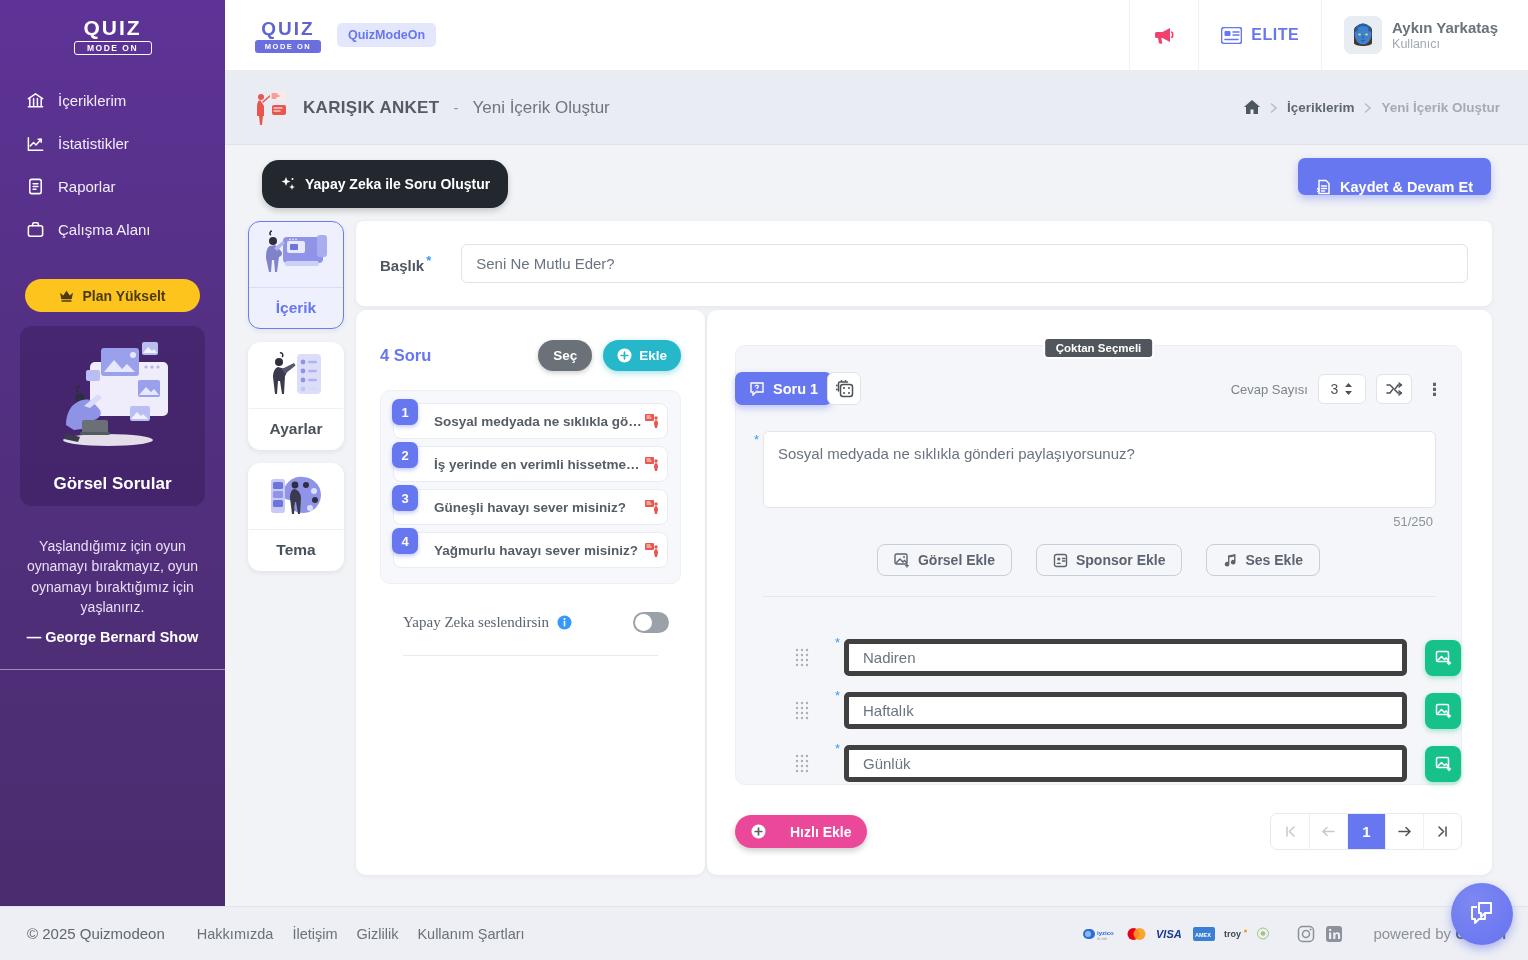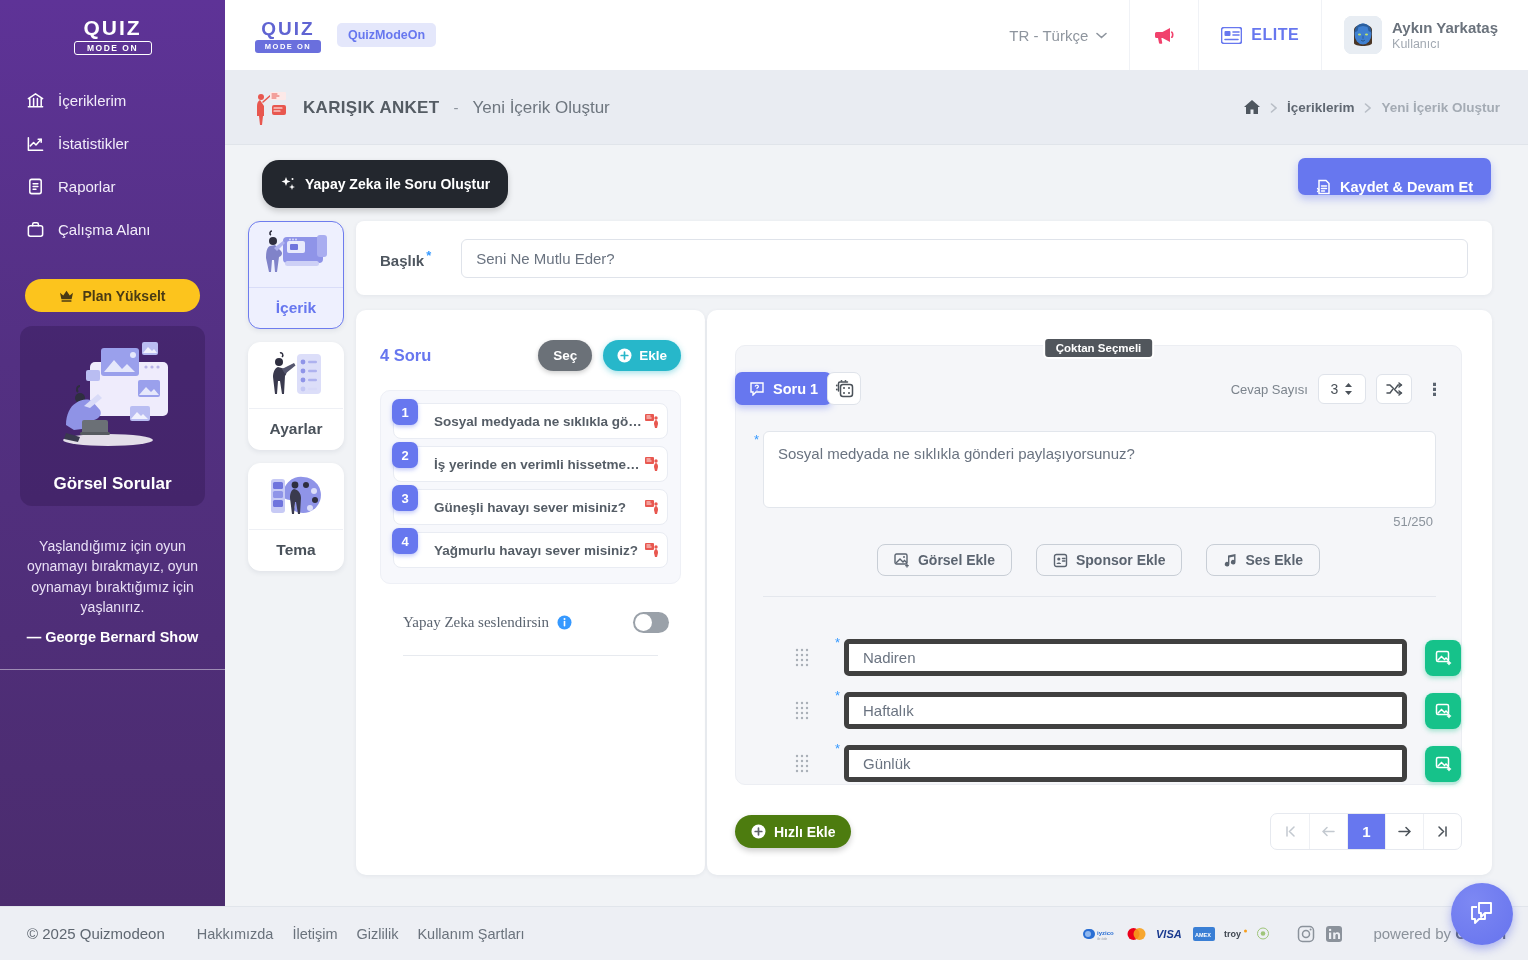--- a/index.html
+++ b/index.html
@@ -81,21 +81,21 @@
          box-shadow:0 2px 5px rgba(40,50,80,.08); cursor:pointer; overflow:hidden; }
   .tab .ill { height:66px; display:flex; align-items:center; justify-content:center;
               border-bottom:1px solid #eef0f5; }
   .tab .tlabel { height:40px; display:flex; align-items:center; justify-content:center;
                  font-size:15.5px; color:#49515a; font-weight:bold; }
   .tab.active { background:#eef0fe; border:1.5px solid #6e7cee; }
   .tab.active .ill { border-bottom:1px solid #d9ddf8; }
   .tab.active .tlabel { color:#6777ef; }
 
   
-  .title-card { position:absolute; left:131px; top:76px; width:1136px; height:74px; background:#fff;
+  .title-card { position:absolute; left:131px; top:76px; width:1136px; height:85px; background:#fff;
                 border-radius:8px; box-shadow:0 1px 4px rgba(40,50,80,.07);
                 display:flex; align-items:center; padding:0 24px; }
   .f-label { font-size:15px; font-weight:bold; color:#4e565f; }
   .req { color:#3699ff; font-size:13px; vertical-align:super; margin-left:2px; }
   .title-input { margin-left:30px; flex:1; height:39px; border:1px solid #dfe3ea; border-radius:6px;
                  padding:0 14px; font-size:15px; color:#6a7380; font-family:inherit; background:#fff; }
 
   
   .panel { position:absolute; background:#fff; border-radius:10px;
            box-shadow:0 1px 4px rgba(40,50,80,.07); }
@@ -165,22 +165,22 @@
   .answer-row { position:absolute; left:0; width:100%; height:38px; }
   .answer-row .drag { position:absolute; left:58px; top:8px; cursor:grab; }
   .answer-row .a-req { position:absolute; left:99px; top:-4px; color:#3699ff; font-size:13px; }
   .answer-input { position:absolute; left:108px; top:0; width:563px; height:37px; background:#fff;
                   border:5px solid #404040; border-radius:5px; padding:0 14px; font-size:15px;
                   color:#6a7380; font-family:inherit; }
   .img-btn { position:absolute; left:689px; top:1px; width:36px; height:36px; background:#16c28a;
              border:none; border-radius:8px; display:flex; align-items:center; justify-content:center;
              cursor:pointer; box-shadow:0 2px 5px rgba(22,194,138,.4); }
   .quick-add { position:absolute; left:28px; top:505px; height:33px; padding:0 16px;
-               background:#4d7c0f; color:#fff; border:none; border-radius:17px; font-weight:bold;
-               font-size:14px; display:flex; align-items:center; gap:8px; cursor:pointer;
+               background:#ec4899; color:#fff; border:none; border-radius:17px; font-weight:bold;
+               font-size:14px; display:flex; align-items:center; gap:24px; cursor:pointer;
                font-family:inherit; box-shadow:0 3px 6px rgba(0,0,0,.2); }
   .pagination { position:absolute; right:30px; top:503px; height:37px; display:flex;
                 background:#fff; border:1px solid #e6e9ef; border-radius:7px; overflow:hidden; }
   .pg { width:38px; display:flex; align-items:center; justify-content:center; cursor:pointer;
         border-left:1px solid #eef0f4; color:#4b5259; }
   .pg:first-child { border-left:none; }
   .pg.dis { color:#c3c9d0; }
   .pg.cur { background:#6777ef; color:#fff; font-weight:bold; font-size:15px; }
 
   
@@ -282,28 +282,20 @@
 </div>
 
 <div class="header">
   <div class="h-logo">
     <div class="q">QUIZ</div>
     <div class="m">MODE ON</div>
   </div>
   <div class="app-badge">QuizModeOn</div>
 
   <div class="h-right">
-    <div class="h-cell no-border">
-      <div class="lang">
-        <span>TR - Türkçe</span>
-        <svg width="11" height="7" viewBox="0 0 11 7" fill="none" stroke="#8e959e" stroke-width="1.6" stroke-linecap="round">
-            <path d="M1 1.5 5.5 5.5 10 1.5"></path>
-          </svg>
-      </div>
-    </div>
     <div class="h-cell">
       <svg width="24" height="22" viewBox="0 0 24 22" style="cursor:pointer">
           <path d="M3 9.5v3a1.5 1.5 0 0 0 1.5 1.5H6l1 5a1 1 0 0 0 1 .8h1.4a.8.8 0 0 0 .8-1L9.4 14h1.1l7.5 4V4l-7.5 4H4.5A1.5 1.5 0 0 0 3 9.5z" fill="#f1416c"></path>
           <path d="M19.8 8.2c1.2.6 1.2 4.2 0 5" stroke="#f1416c" stroke-width="1.7" fill="none" stroke-linecap="round"></path>
         </svg>
     </div>
     <div class="h-cell">
       <div class="elite">
         <svg width="21" height="17" viewBox="0 0 21 17" fill="#6777ef">
             <rect x="0.5" y="0.5" width="20" height="16" rx="2.5" fill="none" stroke="#6777ef" stroke-width="1.7"></rect>

